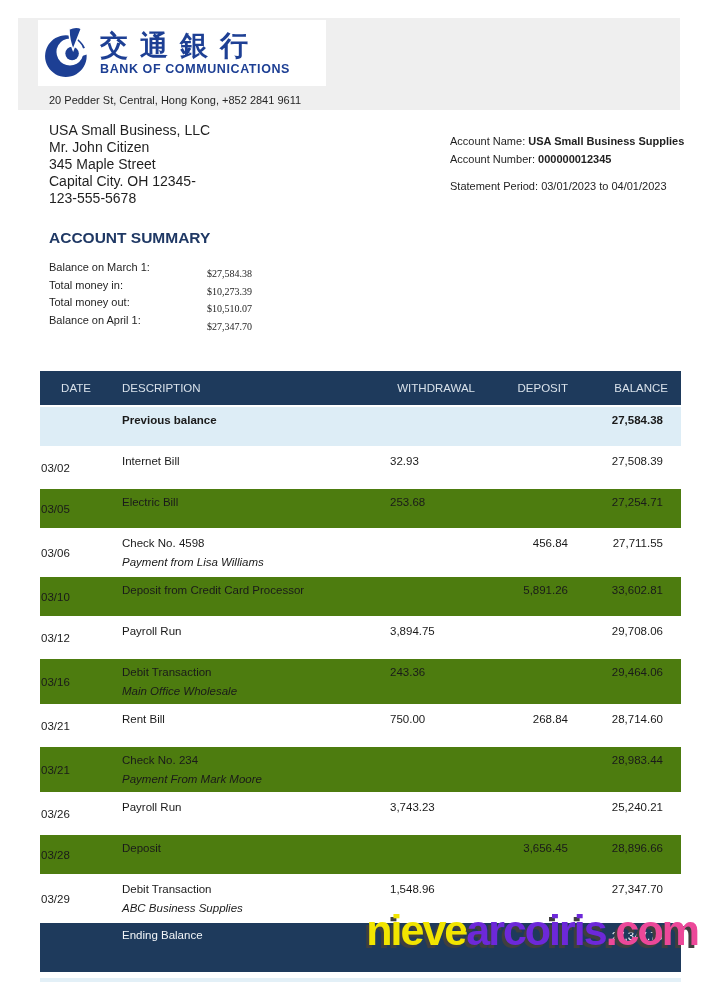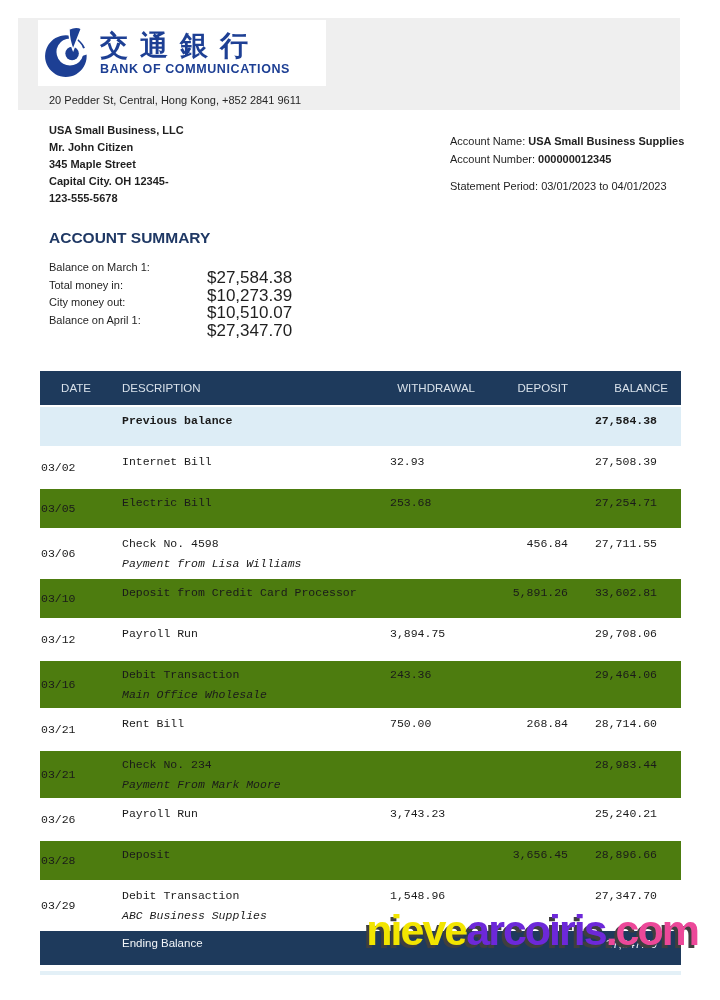--- a/index.html
+++ b/index.html
@@ -10,58 +10,58 @@
   .top-band { position:absolute; left:18px; top:18px; width:662px; height:92px; background:#efefef; }
   .logo-box { position:absolute; left:20px; top:2px; width:288px; height:66px; background:#ffffff;
               display:flex; align-items:center; padding-left:6px; box-sizing:border-box; }
   .logo-mark { width:52px; height:56px; flex:0 0 auto; }
   .logo-text { margin-left:4px; }
   .logo-cn { font-size:28px; font-weight:bold; color:#1d3f94; letter-spacing:12px; line-height:30px; white-space:nowrap; }
   .logo-en { font-size:12.5px; font-weight:bold; color:#1d3f94; letter-spacing:0.6px; margin-top:1px; white-space:nowrap; }
   .address { position:absolute; left:31px; top:76px; font-size:11px; color:#262626; }
 
   
-  .customer { position:absolute; left:49px; top:122px; font-size:11px; font-weight:bold; line-height:17px; }
+  .customer { position:absolute; left:49px; top:122px; font-size:14px; font-weight:normal; line-height:17px; }
   .account-block { position:absolute; left:450px; top:133px; font-size:11px; line-height:17.5px; }
   .account-block b { font-weight:bold; }
   .period-line { margin-top:10px; }
 
   
   .summary-title { position:absolute; left:49px; top:229px; font-size:15.5px; font-weight:bold; color:#1f3864; }
   .summary { position:absolute; left:49px; top:261px; font-size:11px; }
   .summary-row { display:flex; height:17.5px; align-items:flex-start; }
   .summary-label { width:158px; }
-  .summary-value { transform:translateY(7px); font-size:17px; }
+  .summary-value { transform:translateY(7px); font-size:10px;font-family:Liberation Serif, serif; }
 
   
   .table-wrap { position:absolute; left:40px; top:371px; width:641px; }
   table { width:641px; border-collapse:collapse; table-layout:fixed; font-size:11.5px; color:#1a1a1a; }
   col.c-date { width:72px; } col.c-desc { width:270px; } col.c-wd { width:95px; }
   col.c-dep { width:93px; } col.c-bal { width:111px; }
   thead th { background:#1e3a5c; color:#d8e1ea; font-weight:500; font-size:11.5px; height:32px; }
   th.h-date { text-align:center; }
   th.h-desc { text-align:left; padding-left:10px; }
   th.h-wd, th.h-dep { text-align:right; padding-right:2px; }
   th.h-bal { text-align:right; padding-right:13px; }
   tbody tr, tfoot tr { border-top:2px solid #ffffff; }
   tr.row-alt { background:#4d7c0f;margin-top:16px; }
   tr.row-prev { background:#ddedf6; font-weight:bold; }
   tr.row-prev td { height:25px; }
   td.date { text-align:left; vertical-align:middle; }
   td.desc { padding:7px 0 7px 10px; vertical-align:top; }
   td.desc .sub { font-style:italic; margin-top:7px; }
   td.desc .sub:empty { display:none; }
   td.amt { vertical-align:top; padding-top:7px; height:11px; }
-  tbody td { height:25px;font-family:Liberation Mono, monospace; }
+  tbody td { height:25px; }
   td.w { text-align:left; padding-left:8px; }
   td.d { text-align:right; padding-right:2px; }
-  td.b { text-align:right; padding-right:24px; }
+  td.b { text-align:right; padding-right:18px; }
   tr.row-end { background:#1e3a5c; color:#f2f5f8; }
   tr.row-end td { height:25px; }
-  tr.row-end td.desc { padding-top:6px; padding-bottom:3px; }
+  tr.row-end td.desc { padding-top:6px; padding-bottom:18px; }
   .table-bottom-strip { height:4px; background:#e3f0f7; margin-top:6px; }
 
   
   .watermark { position:absolute; right:22px; top:906px; font-size:43px; font-weight:bold;
                letter-spacing:-2px; white-space:nowrap; line-height:48px;
                text-shadow:-3px 3px 0 #3f3f3f; }
   .wm-1 { color:#f2e500; }
   .wm-2 { color:#6d28d9; }
   .wm-3 { color:#ec4899;margin-top:6px; }
 </style>
@@ -119,21 +119,21 @@
       <div class="summary-label">Balance on March 1:</div>
       <div class="summary-value">$27,584.38</div>
     </div>
 
     <div class="summary-row">
       <div class="summary-label">Total money in:</div>
       <div class="summary-value">$10,273.39</div>
     </div>
 
     <div class="summary-row">
-      <div class="summary-label">City money out:</div>
+      <div class="summary-label">Total money out:</div>
       <div class="summary-value">$10,510.07</div>
     </div>
 
     <div class="summary-row">
       <div class="summary-label">Balance on April 1:</div>
       <div class="summary-value">$27,347.70</div>
     </div>
   </div>
 
   <div class="table-wrap">

